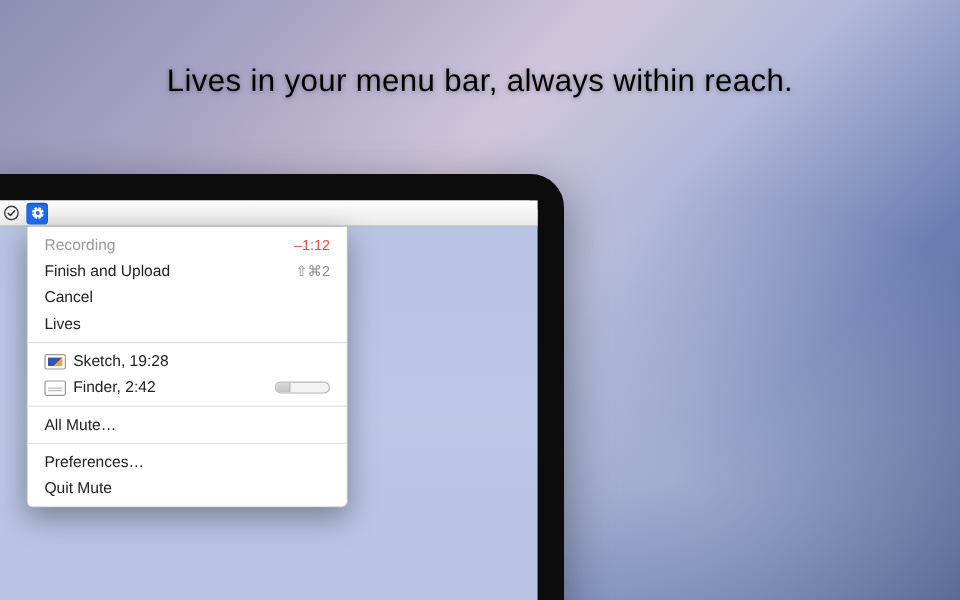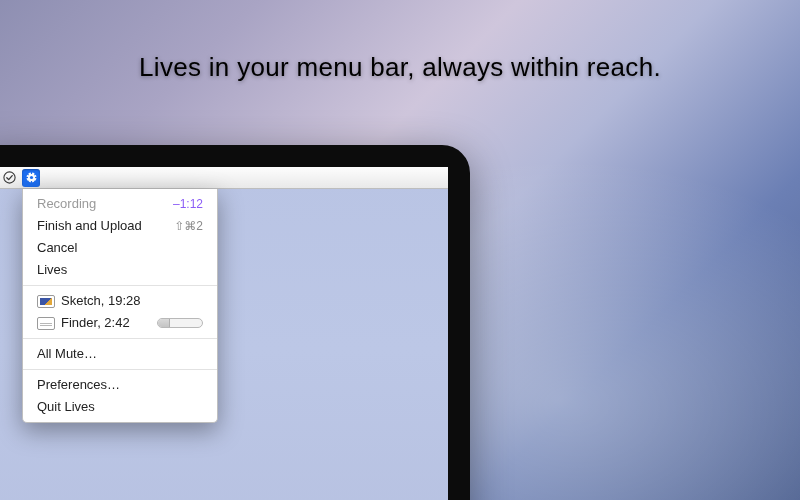--- a/index.html
+++ b/index.html
@@ -66,41 +66,41 @@
     color: #fff;
     box-shadow: inset 0 1px 2px rgba(0,0,0,0.3);
   }
   .mb-icon svg { display: block; }
 
   
   .menu {
     position: absolute;
     top: 22px;
     left: 30px;
-    width: 196px;
+    width: 268px;
     background: #fff;
     border: 1px solid #bfbfbf;
     border-top: none;
     border-radius: 0 0 5px 5px;
     box-shadow: 0 8px 24px rgba(0,0,0,0.35);
     font-size: 13px;
     color: #222;
     padding: 4px 0;
   }
   .menu-item {
     display: flex;
     align-items: center;
     padding: 2px 14px;
     line-height: 18px;
     gap: 6px;
   }
   .menu-item.disabled { color: #9a9a9a; }
   .menu-item .label { flex: 1 1 auto; }
   .menu-item .accel { color: #8a8a8a; font-size: 12px; }
-  .menu-item.disabled .accel { color: #8b5cf6; }
+  .menu-item.disabled .accel { color: #ef4444; }
   .menu hr {
     border: none;
     border-top: 1px solid #e2e2e2;
     margin: 4px 0;
   }
   .thumb {
     width: 18px; height: 13px;
     border: 1px solid #9a9a9a;
     border-radius: 2px;
     background: #fff;
@@ -197,18 +197,18 @@
       </div>
       <hr>
       <div class="menu-item">
         <span class="label">All Mute…</span>
       </div>
       <hr>
       <div class="menu-item">
         <span class="label">Preferences…</span>
       </div>
       <div class="menu-item">
-        <span class="label">Quit Lives</span>
+        <span class="label">Quit Mute</span>
       </div>
     </div>
 
   </div>
 </div>
 
 </body></html>

